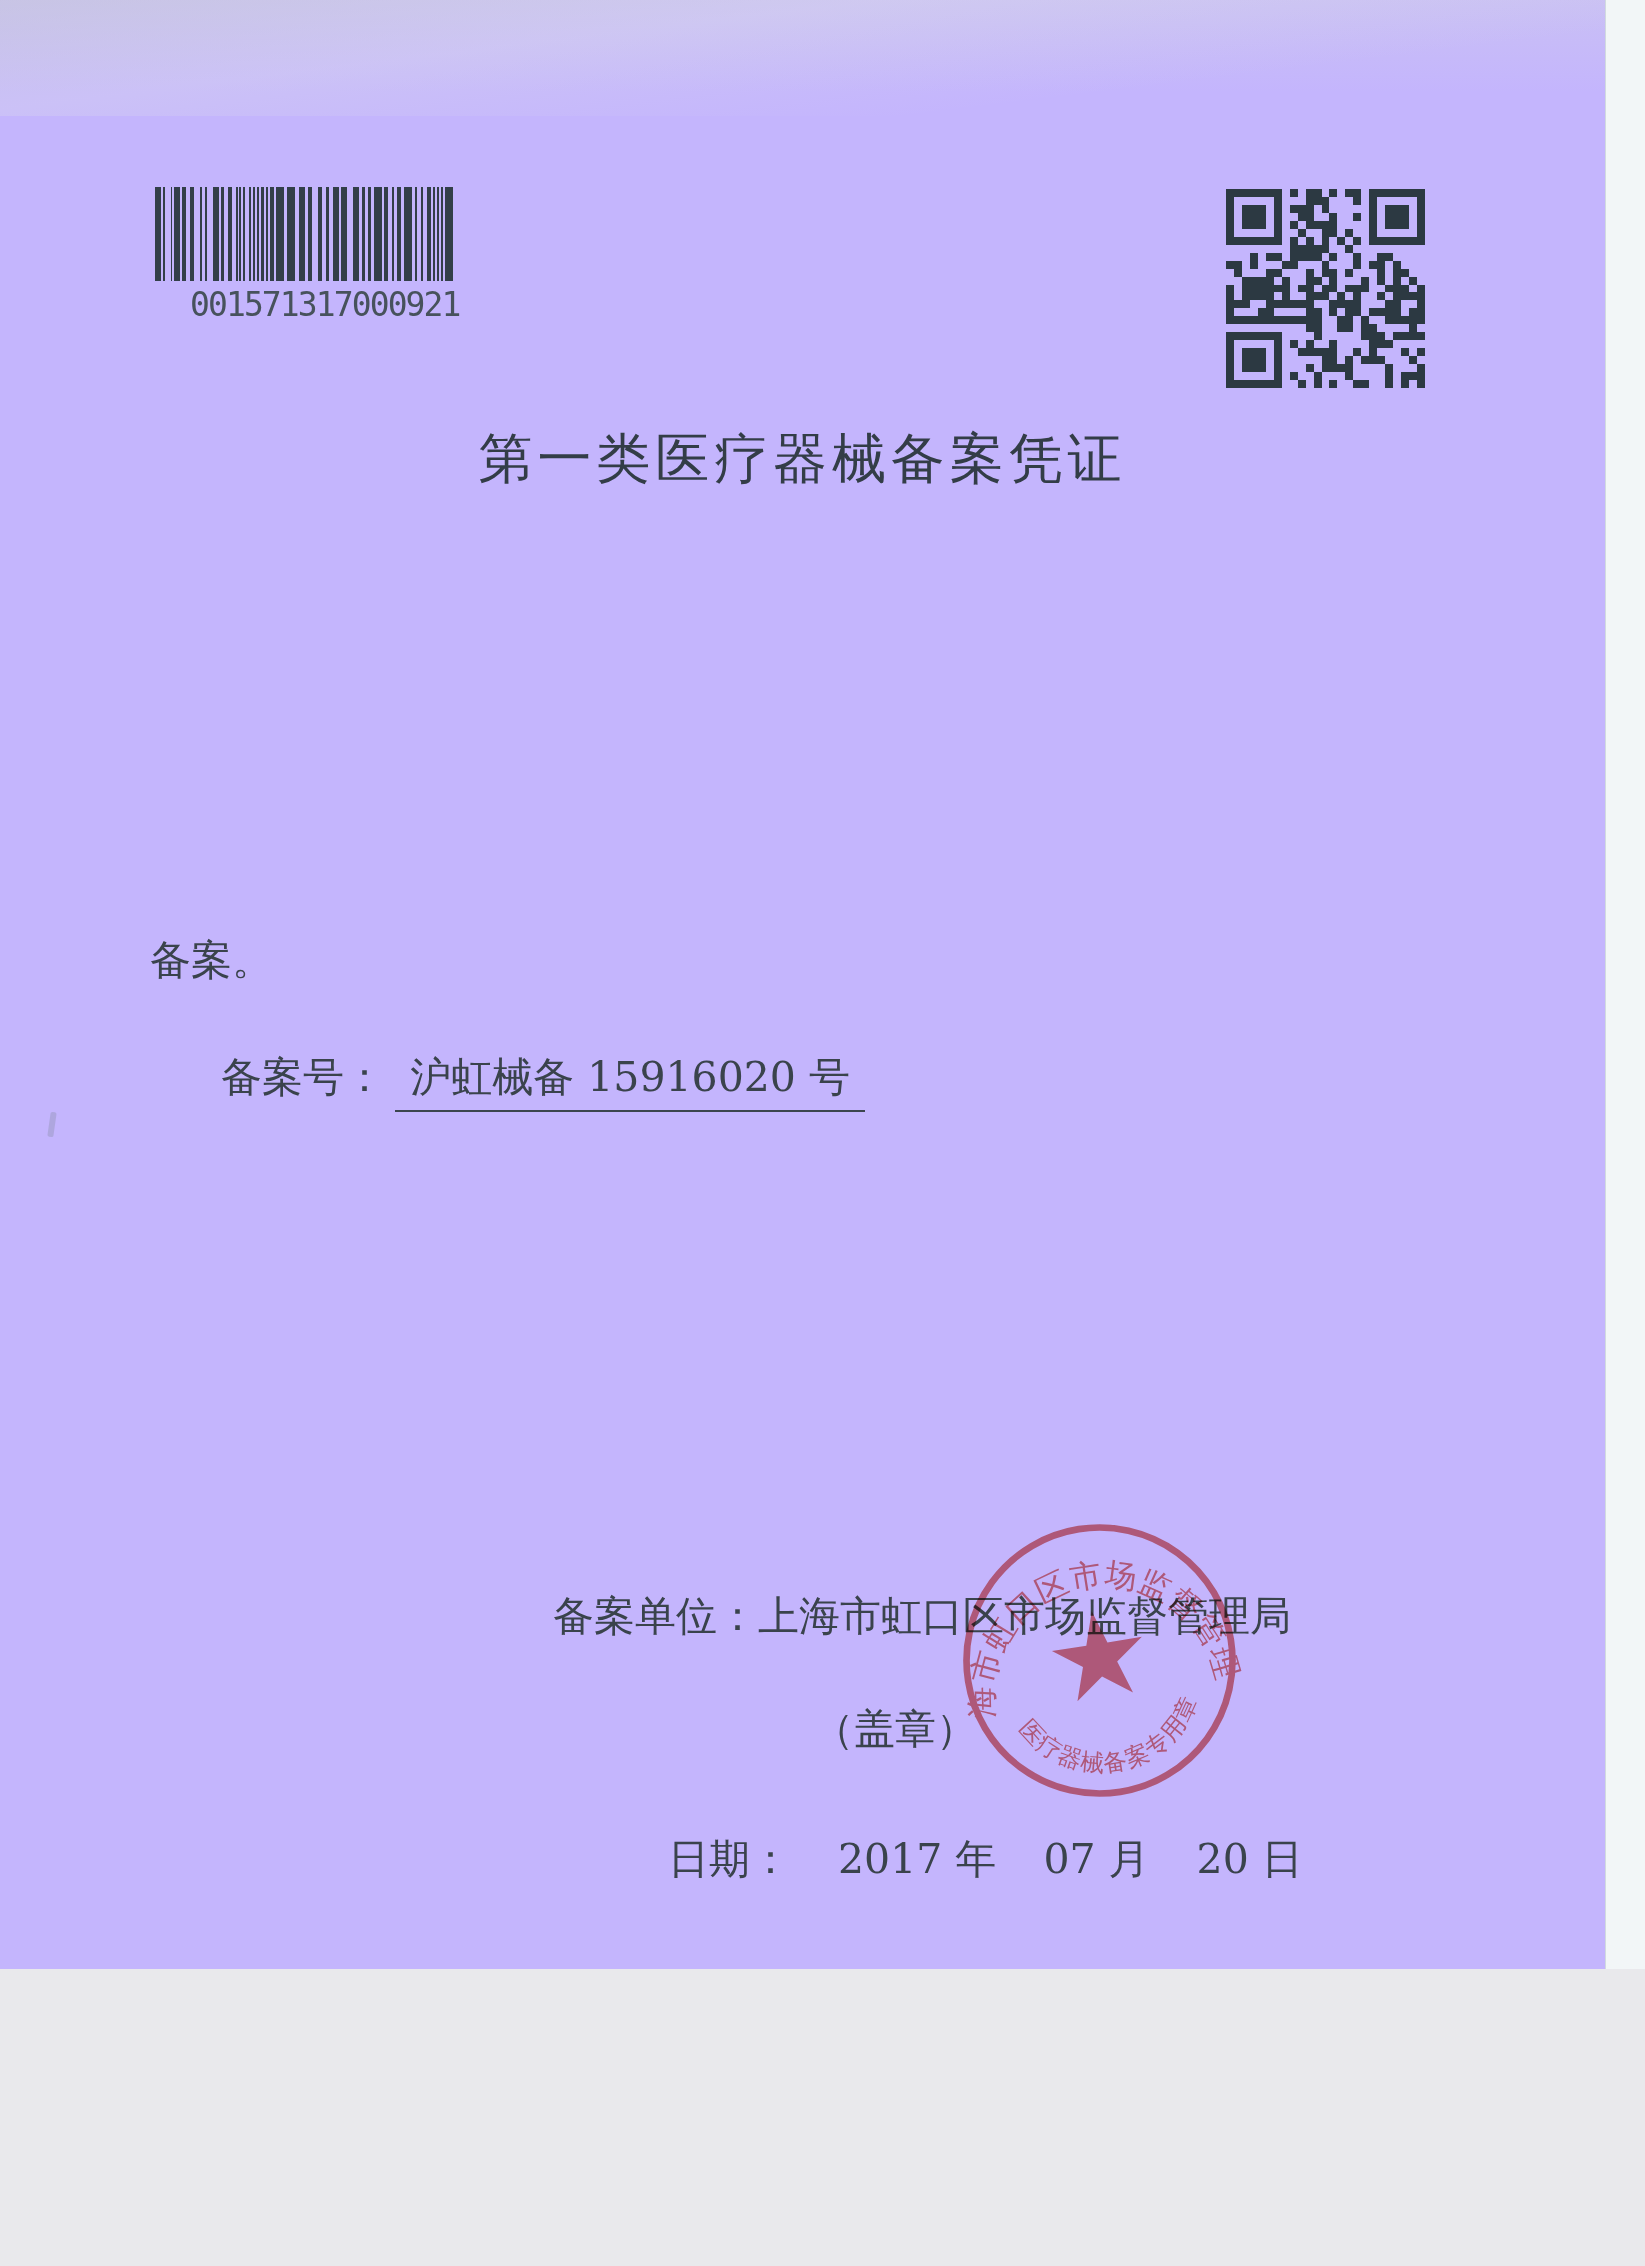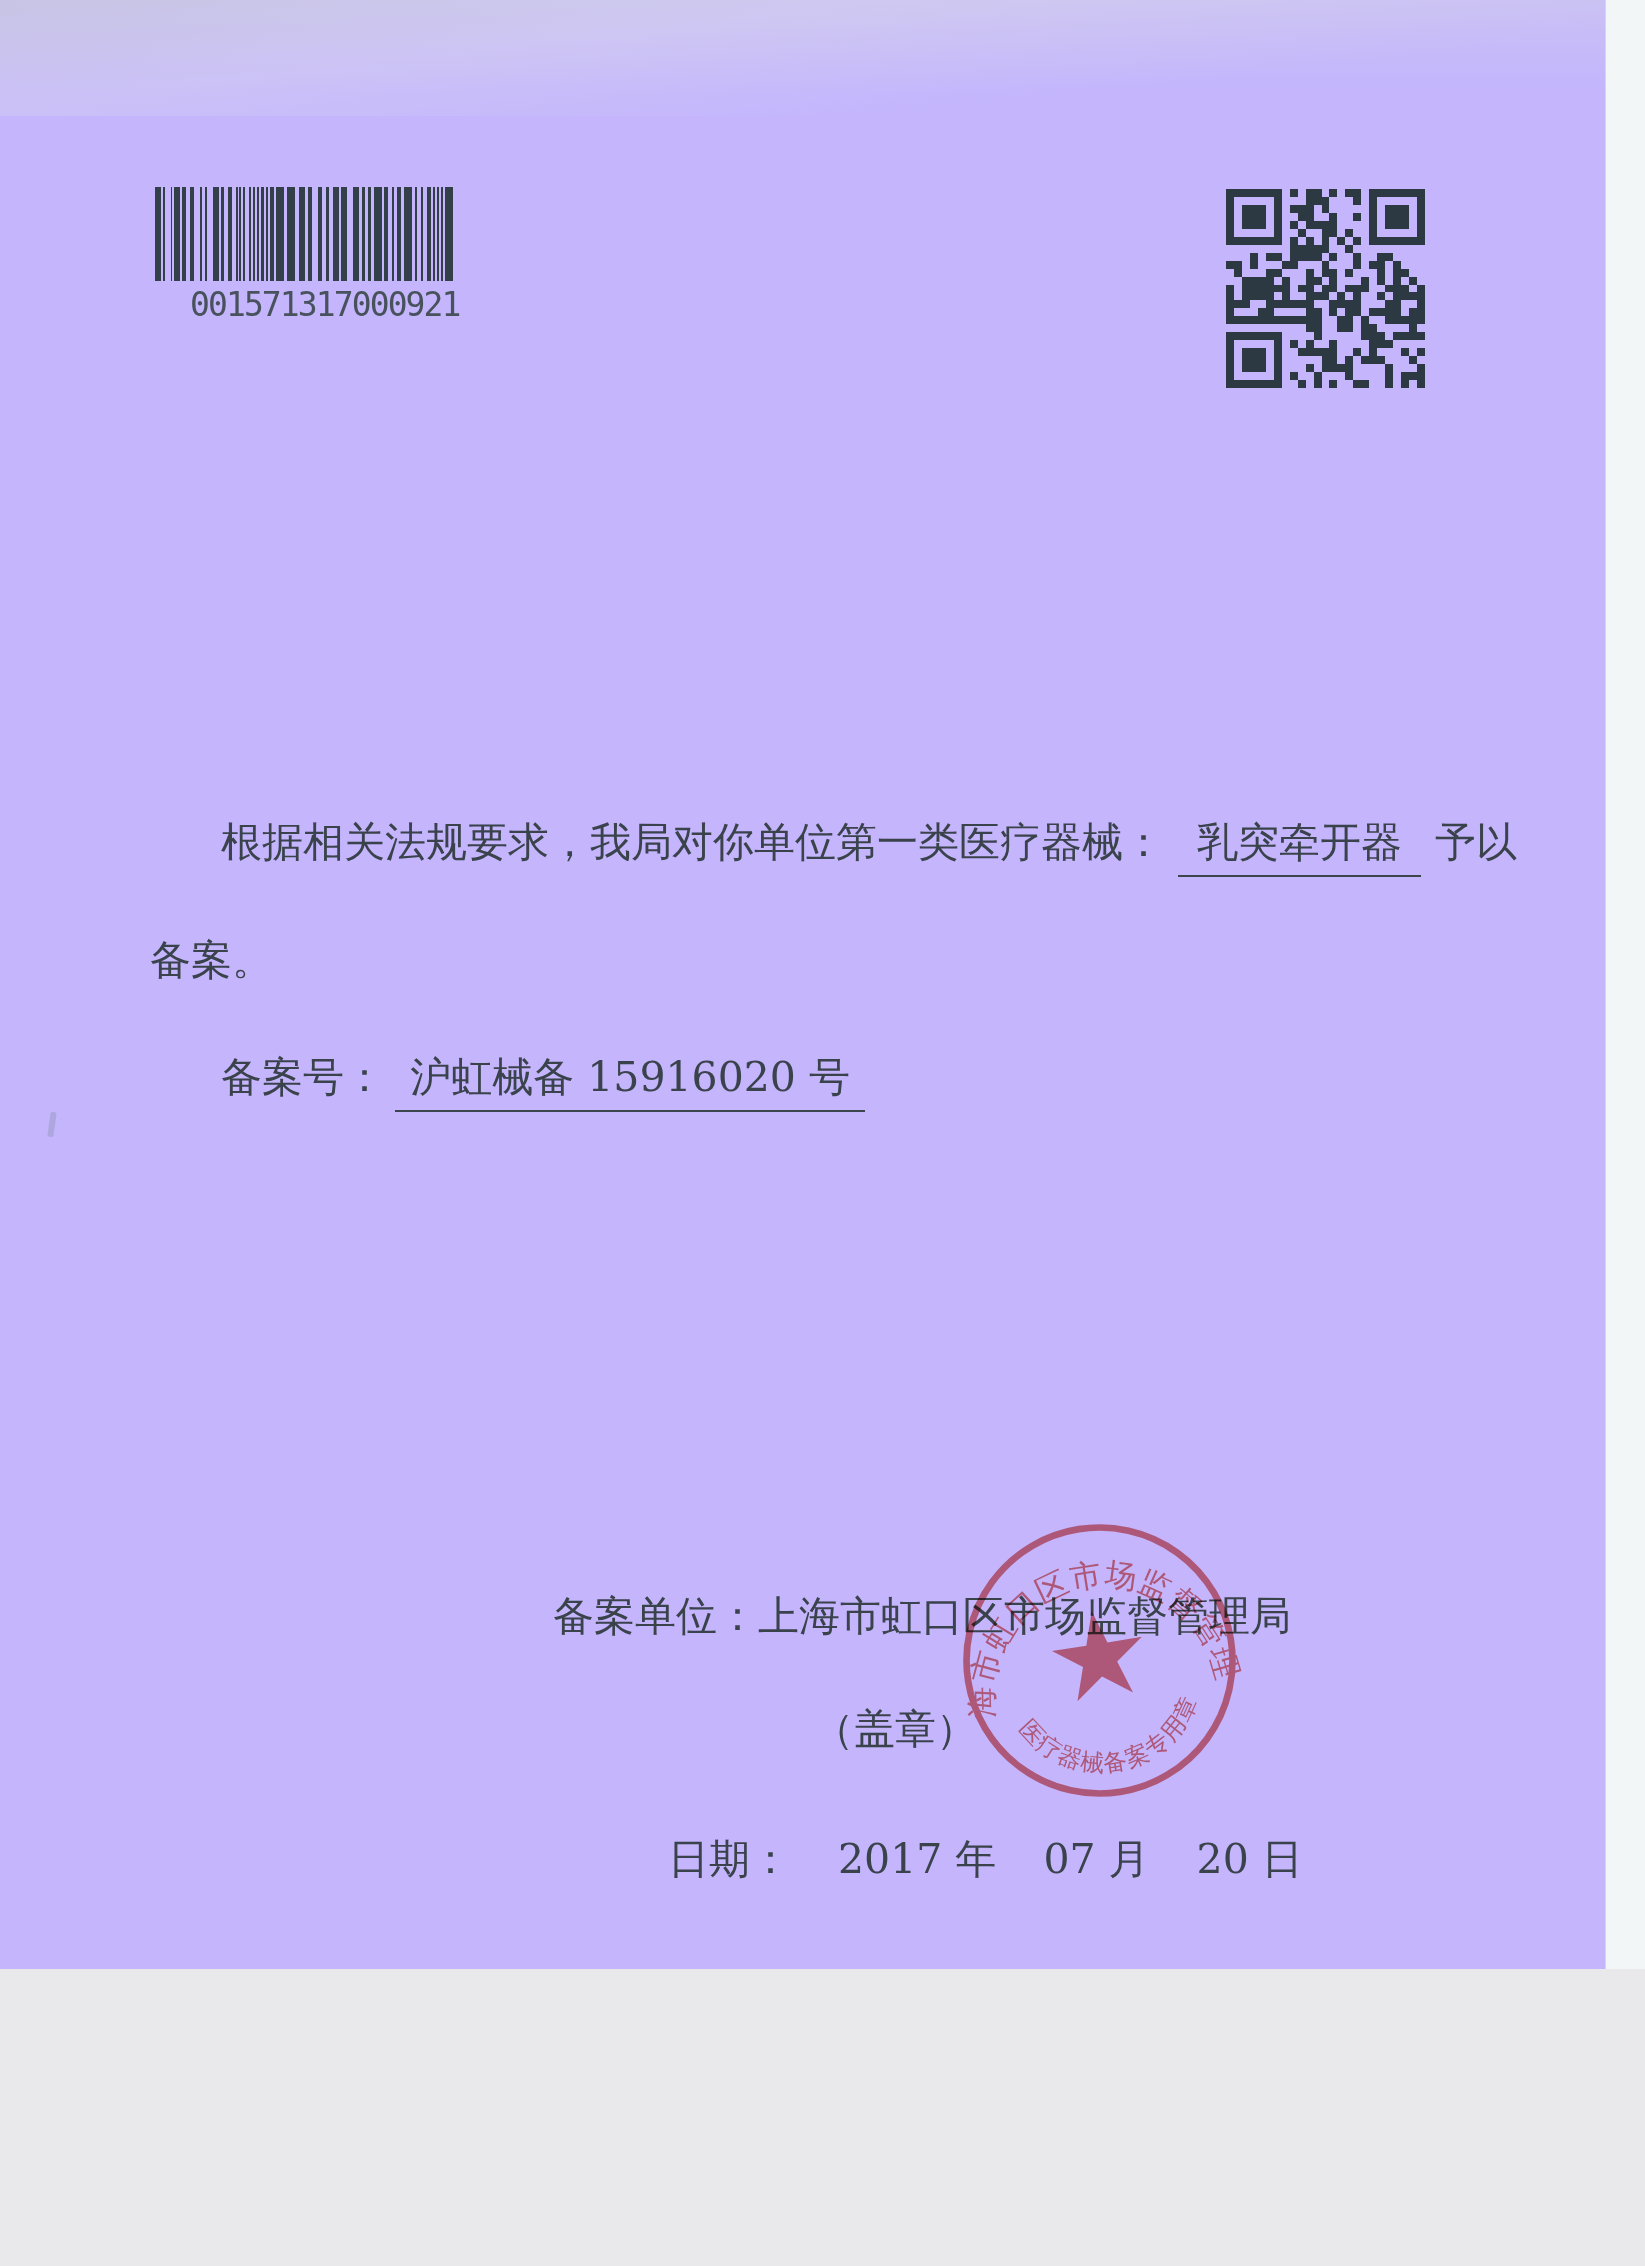--- a/index.html
+++ b/index.html
@@ -768,23 +768,23 @@
       <div class="m on"></div>
       <div class="m"></div>
       <div class="m"></div>
       <div class="m on"></div>
       <div class="m"></div>
       <div class="m on"></div>
       <div class="m"></div>
       <div class="m on"></div>
     </div>
 
-
-
-  <div class="line body-line1"><span>根据相关法规要求，我局对你单位第一类医疗器械：</span><span class="underlined device-underline">乳突牵开器</span><span>予以</span></div>
+  <div class="doc-title">第一类医疗器械备案凭证</div>
+
+
 
   <div class="line body-line2">备案。</div>
 
   <div class="line filing-line"><span>备案号：</span><span class="underlined filing-underline">沪虹械备 15916020 号</span></div>
 
   <div class="line org-line"><span>备案单位：</span><span>上海市虹口区市场监督管理局</span></div>
 
   <div class="line seal-hint-line">（盖章）</div>
 
   <div class="line date-line">

